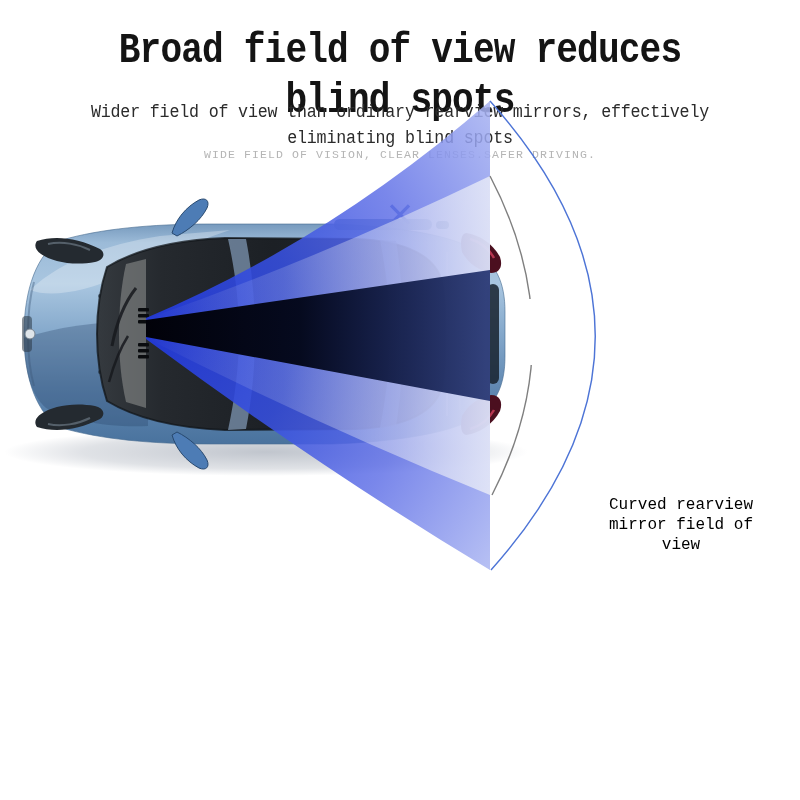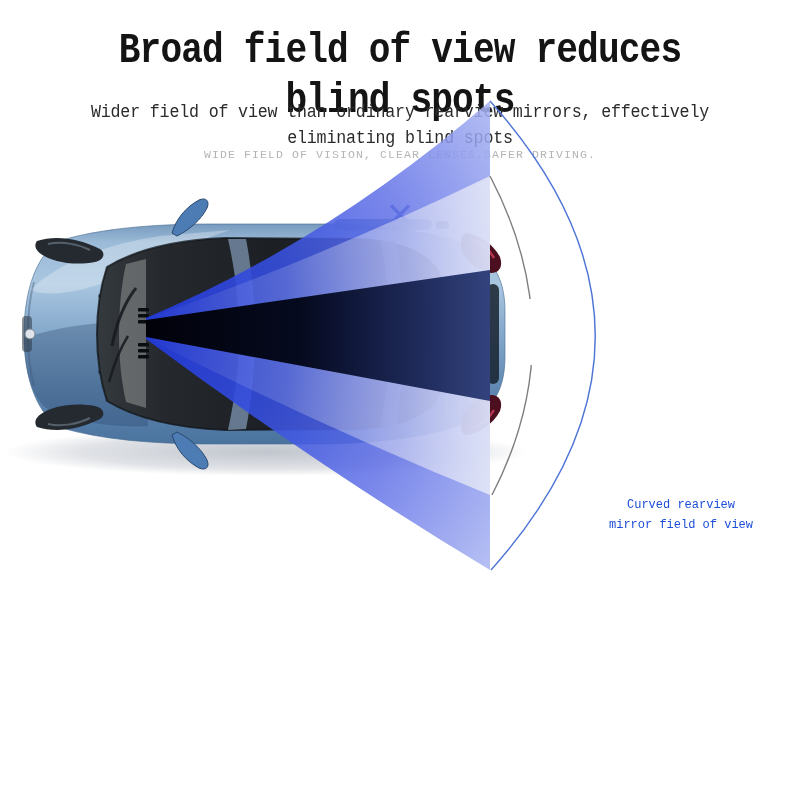--- a/index.html
+++ b/index.html
@@ -15,21 +15,21 @@
   .tagline{position:absolute;top:146px;left:0;width:800px;margin:0;text-align:center;
            font-size:11.5px;line-height:18px;color:#b5b5b5;letter-spacing:1.1px;}
   .cross{position:absolute;top:193px;left:0;width:800px;text-align:center;
          font-size:46px;line-height:50px;font-weight:400;color:#3e5fc9;}
   
   .diagram{position:absolute;inset:0;}
   .diagram svg{position:absolute;left:0;top:0;}
   .lbl{position:absolute;text-align:center;white-space:pre-line;}
   .lbl-original{left:193px;top:504px;width:300px;font-size:14px;line-height:18px;color:#ffffff;}
   .lbl-ordinary{left:499px;top:485px;width:96px;font-size:14px;line-height:19px;color:#1c1c1c;}
-  .lbl-curved{left:596px;top:495px;width:170px;font-size:12px;line-height:20px;color:#1d4ed8;}
+  .lbl-curved{left:596px;top:495px;width:170px;font-size:16px;line-height:20px;color:#000000;}
 </style>
 </head>
 <body>
 
 <div class="page">
 
   <h1 class="title">Broad field of view reduces blind spots</h1>
   <p class="subtitle">Wider field of view than ordinary rearview mirrors, effectively eliminating blind spots</p>
   <p class="tagline">WIDE FIELD OF VISION, CLEAR LENSES.SAFER DRIVING.</p>
   <div class="cross">×</div>

